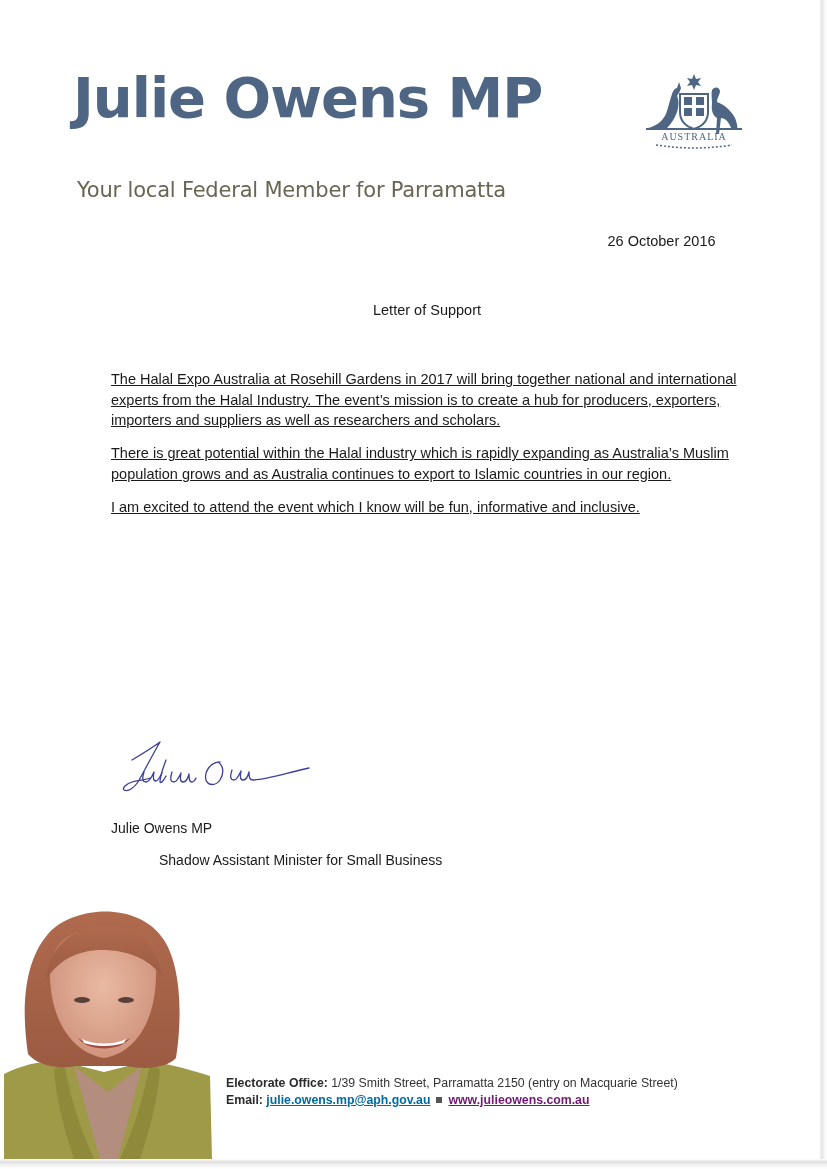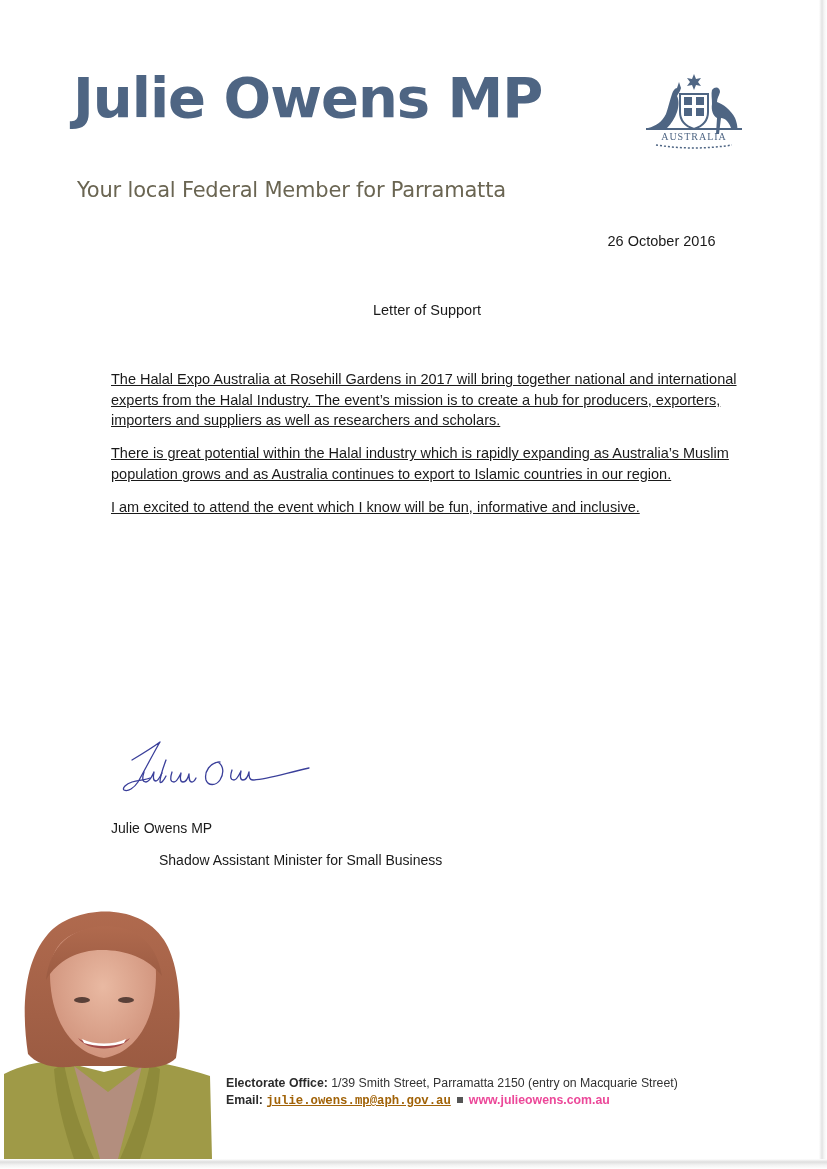--- a/index.html
+++ b/index.html
@@ -21,22 +21,22 @@
   .signature { position: absolute; left: 114px; top: 740px; width: 210px; height: 56px; }
 
   .sig-name { position: absolute; left: 111px; top: 819px; font-size: 14px; line-height: 18px; }
   .sig-roles { position: absolute; left: 111px; top: 852px; font-size: 14px; line-height: 17.5px; margin-left: 48px; }
 
   .photo { position: absolute; left: 4px; top: 904px; width: 208px; height: 255px; }
 
   .footer { position: absolute; left: 226px; top: 1075px; font-size: 12.3px; line-height: 17px; color: #333333; white-space: nowrap; }
   .footer b { color: #2b2b2b; }
   .footer .sep { display: inline-block; width: 6px; height: 6px; background: #555; margin: 0 6px 1px 6px; vertical-align: middle; }
-  .footer .link { text-decoration: underline; font-weight: bold; color: #a16207; font-family: Liberation Mono, monospace; }
-  .footer .web { font-weight: bold; color: #ec4899; }
+  .footer .link { text-decoration: underline; font-weight: bold; color: #0369a1; }
+  .footer .web { font-weight: bold; color: #701a75; text-decoration: underline; }
 </style>
 </head>
 <body>
 
 <div class="page-edge-right"></div>
 <div class="page-edge-bottom"></div>
 
 <div class="lh-name">Julie Owens MP</div>
 <div class="lh-tagline">Your local Federal Member for Parramatta</div>
 

